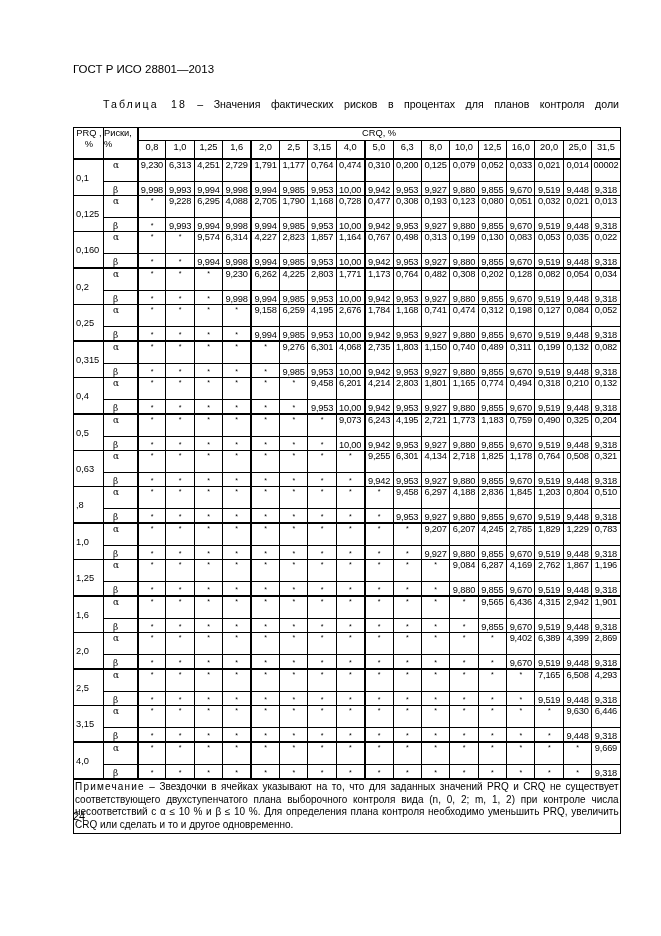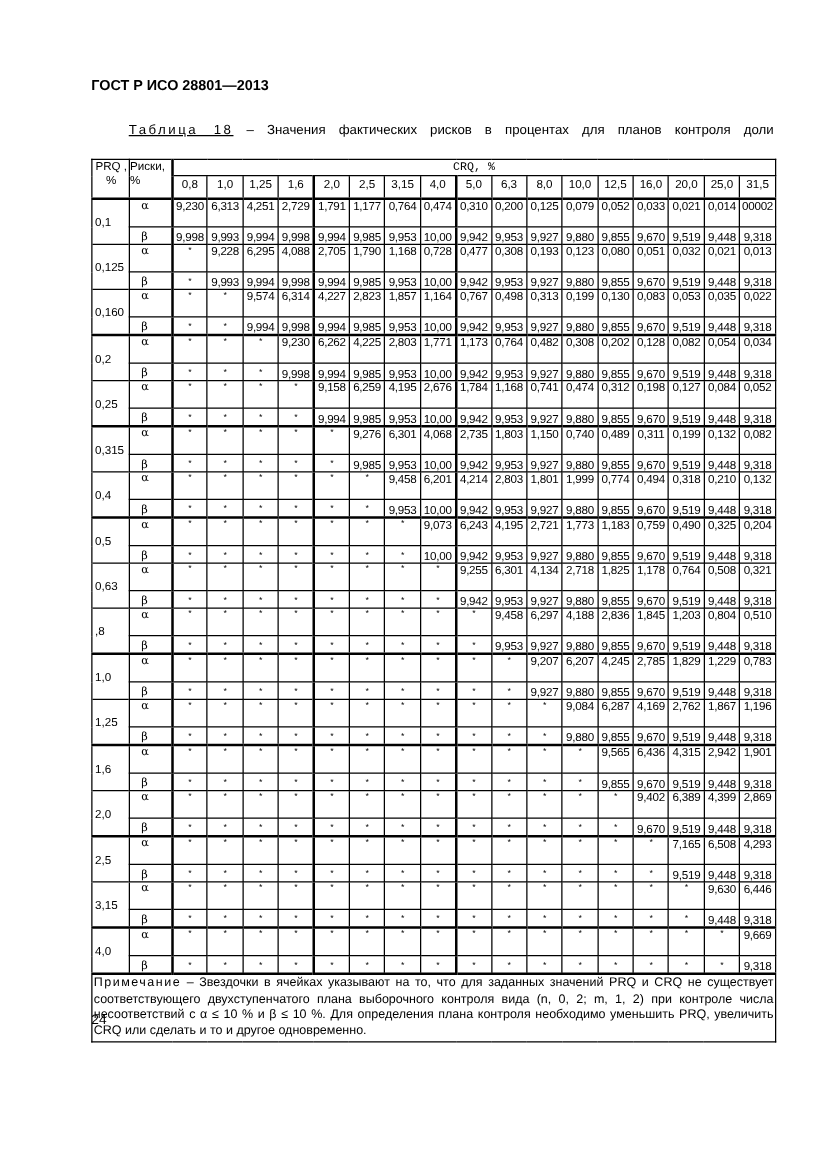--- a/index.html
+++ b/index.html
@@ -1,27 +1,27 @@
 <!DOCTYPE html>
 <html><head>
 <meta charset="utf-8">
 <style>
   html, body { margin: 0; padding: 0; background: #ffffff; }
   body { width: 661px; height: 936px; position: relative; font-family: "Liberation Sans", sans-serif; color: #000; overflow: hidden; }
-  .doc-header { position: absolute; left: 73px; top: 63px; font-size: 11.5px; font-weight: bold; }
+  .doc-header { position: absolute; left: 73px; top: 63px; font-size: 11.5px; font-weight: normal; }
   .caption { position: absolute; left: 73px; top: 98px; width: 546px; font-size: 10.6px; line-height: 13px; }
   .caption .l1 { text-indent: 30px; text-align: justify; text-align-last: justify; display: block; }
-  .caption .spaced { letter-spacing: 2px; text-decoration: underline; }
+  .caption .spaced { letter-spacing: 2px; }
   table.risk { position: absolute; left: 73px; top: 127px; width: 547px; border-collapse: collapse; table-layout: fixed; font-size: 9.3px; }
   table.risk td { border: 1px solid #000; padding: 0; vertical-align: top; text-align: center; line-height: 10px; }
   table.risk td.thick-l { border-left: 2px solid #000; }
   table.risk tr.grp-top td { border-top: 2px solid #000; }
   .hdr-prq { text-align: left; padding-left: 1px !important; line-height: 11px !important; }
   .hdr-risk { text-align: left !important; line-height: 11px !important; }
-  .hdr-crq { height: 12px; line-height: 11px !important; font-family: Liberation Mono, monospace; }
+  .hdr-crq { height: 12px; line-height: 11px !important; }
   .hdr-val { height: 17px; line-height: 13px !important; }
   td.prq-cell { text-align: left !important; vertical-align: middle !important; padding-left: 2px !important; border-bottom: none !important; }
   td.sym { text-align: left !important; padding-left: 9px !important; font-family: "DejaVu Serif", serif; font-size: 9px; }
   tr.row-a td { height: 21px; }
   tr.row-b td { height: 13px; vertical-align: bottom; }
   tr.row-a td.v { vertical-align: top; }
   tr.row-b td.v { vertical-align: bottom; }
   td.v { letter-spacing: -0.2px; }
   td.star { font-size: 7px; }
   td.note { text-align: justify !important; padding: 1px 1px 2px 1px !important; font-size: 10px; line-height: 12.5px !important; border: 1px solid #000 !important; border-top: 2px solid #000 !important; }
@@ -337,21 +337,21 @@
         <td class="v star">*</td>
         <td class="v star">*</td>
         <td class="v star">*</td>
         <td class="v star thick-l">*</td>
         <td class="v star">*</td>
         <td class="v">9,458</td>
         <td class="v">6,201</td>
         <td class="v thick-l">4,214</td>
         <td class="v">2,803</td>
         <td class="v">1,801</td>
-        <td class="v">1,999</td>
+        <td class="v">1,165</td>
         <td class="v">0,774</td>
         <td class="v">0,494</td>
         <td class="v">0,318</td>
         <td class="v">0,210</td>
         <td class="v">0,132</td>
       </tr>
       <tr class="row-b">
         <td class="sym">β</td>
         <td class="v star thick-l">*</td>
         <td class="v star">*</td>

